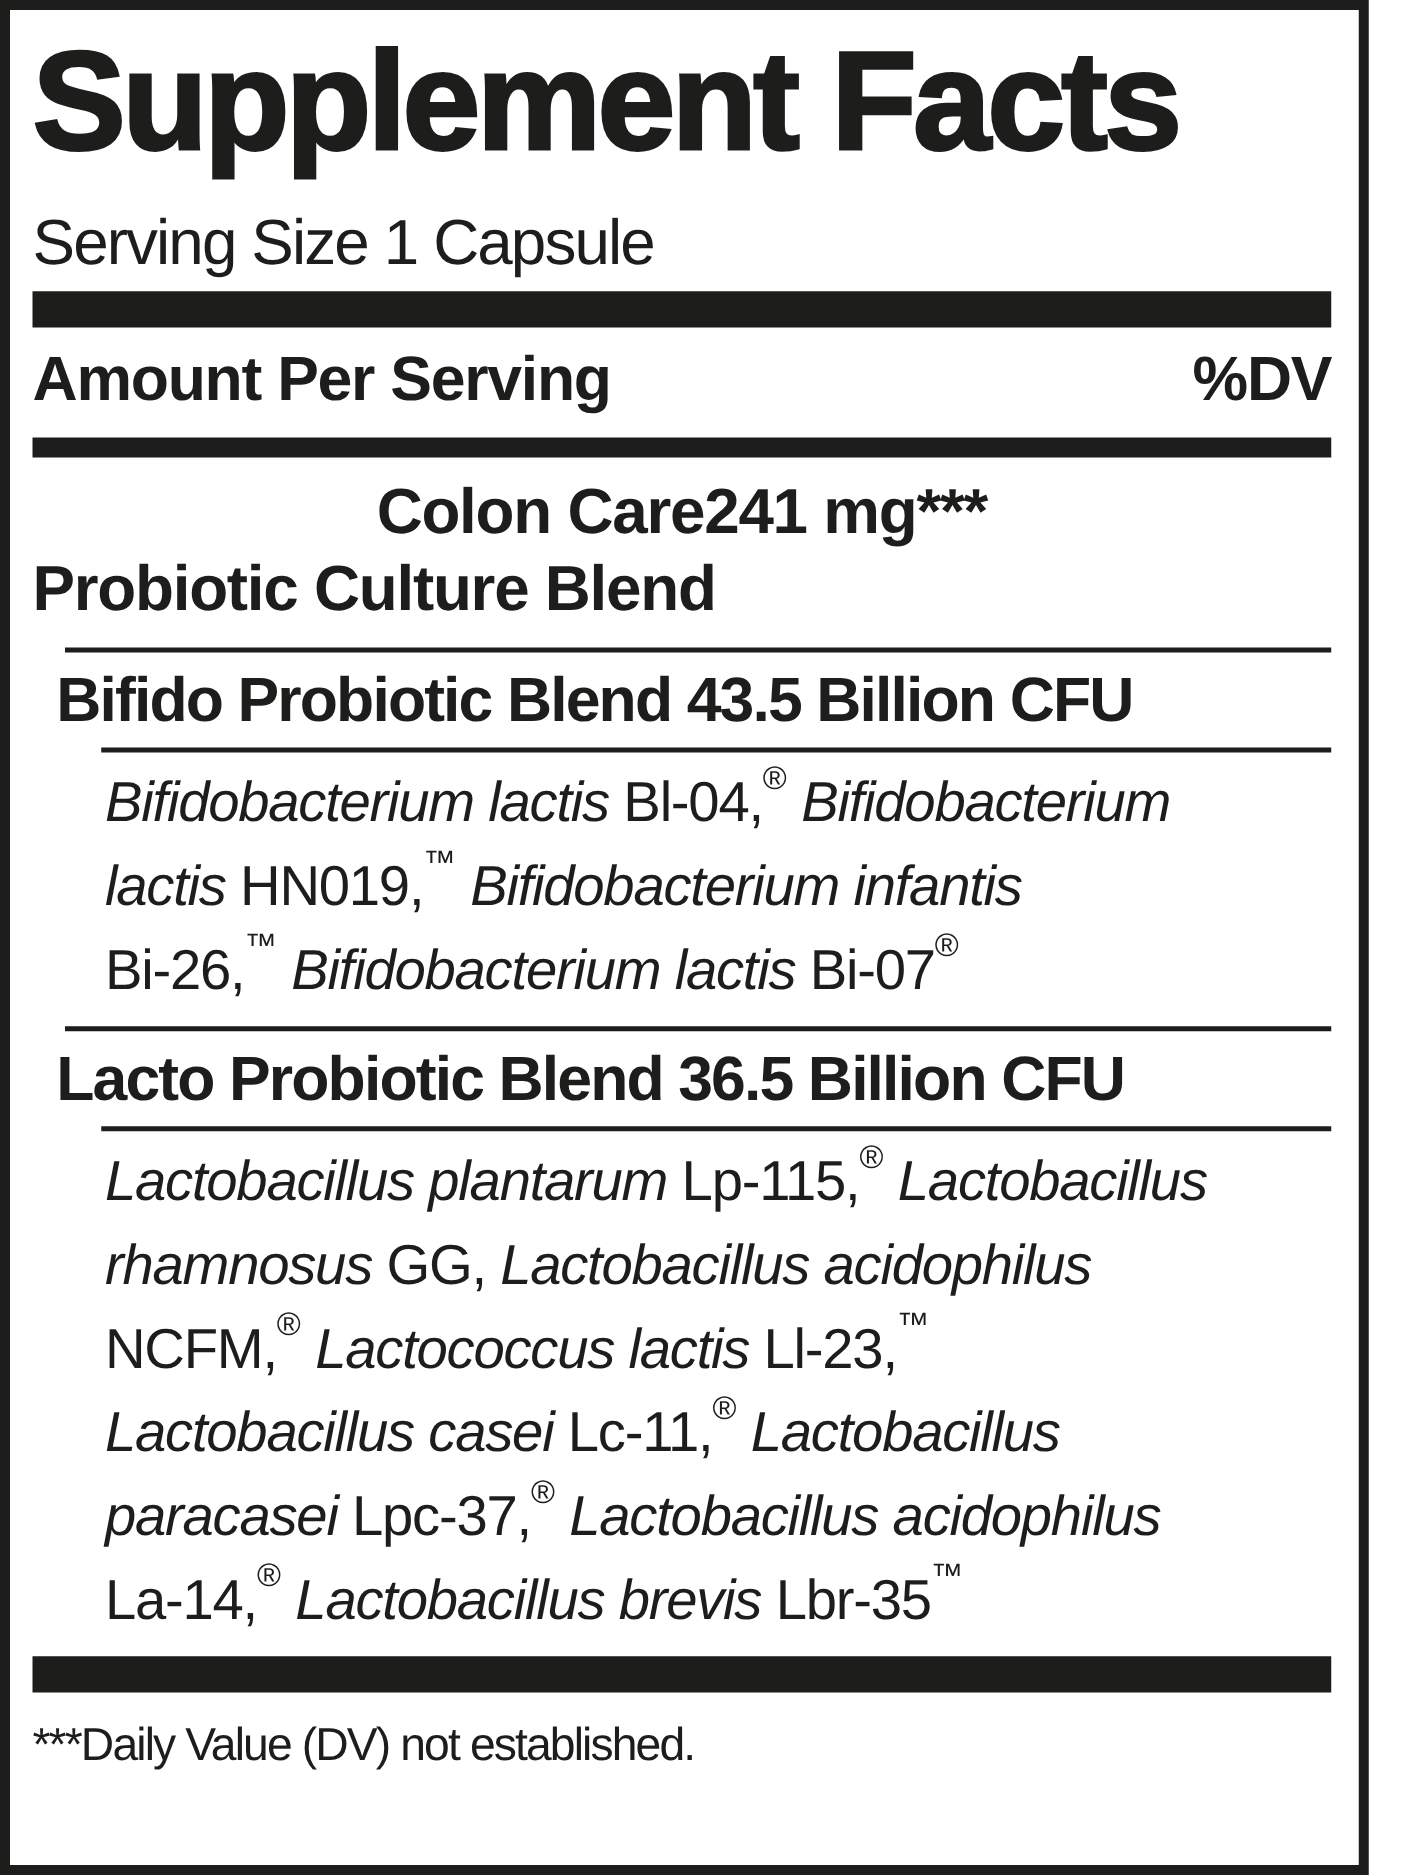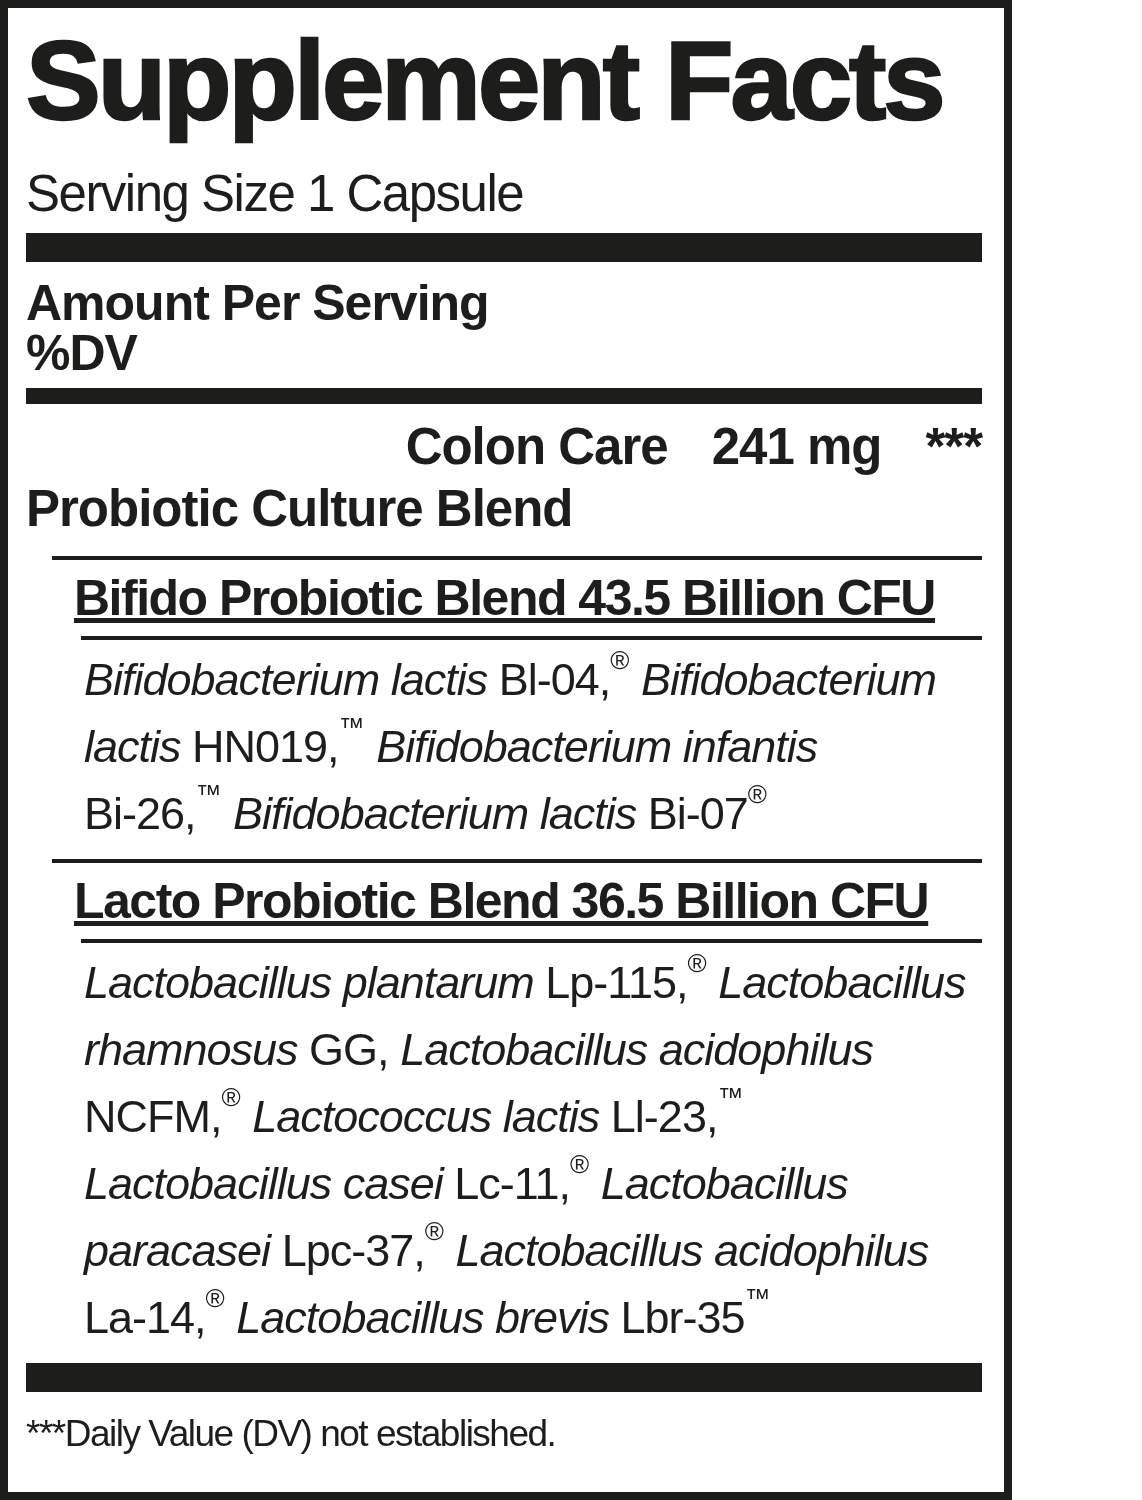--- a/index.html
+++ b/index.html
@@ -2,21 +2,21 @@
 <html><head>
 <meta charset="utf-8">
 <style>
   html, body {
     margin: 0;
     padding: 0;
     background: #ffffff;
   }
   .label {
     box-sizing: border-box;
-    width: 1012px;
+    width: 1095px;
     height: 1500px;
     border: 8px solid #1d1d1b;
     background: #ffffff;
     color: #1d1d1b;
     font-family: "Liberation Sans", sans-serif;
     padding: 6px 22px 0 18px;
     overflow: hidden;
   }
   .title {
     font-size: 112px;
@@ -41,55 +41,52 @@
     margin-top: 8px;
   }
   .aps-row {
     display: flex;
     justify-content: space-between;
     align-items: baseline;
     font-weight: bold;
     font-size: 50px;
     line-height: 50px;
     letter-spacing: -1px;
-    padding: 16px 0 10px 0;
-    flex-direction: column;
+    padding: 16px 0 22px 0;
   }
   .bar-mid {
     height: 16px;
     background: #1d1d1b;
   }
   .ingredient {
     padding: 12px 0 16px 0;
     font-weight: bold;
     font-size: 51px;
     line-height: 62px;
     letter-spacing: -1px;
   }
   .ingredient-row {
     display: flex;
-    justify-content: flex-end;
+    justify-content: center;
     align-items: baseline;
     white-space: nowrap;
-    gap: 44px;
   }
   .rule {
     border-top: 4px solid #1d1d1b;
   }
   .rule-l1 { margin-left: 26px; }
   .rule-l2 { margin-left: 55px; }
   .blend-header {
-    margin-left: 48px;
+    margin-left: 19px;
     font-weight: bold;
     font-size: 50px;
     line-height: 52px;
     letter-spacing: -1.5px;
     padding: 12px 0;
     white-space: nowrap;
-    text-decoration: underline;
   }
   .species {
     margin-left: 58px;
     font-size: 45px;
     line-height: 67px;
     letter-spacing: -1px;
     padding: 6px 0 12px 0;
     white-space: nowrap;
   }
   .species .it { font-style: italic; }

